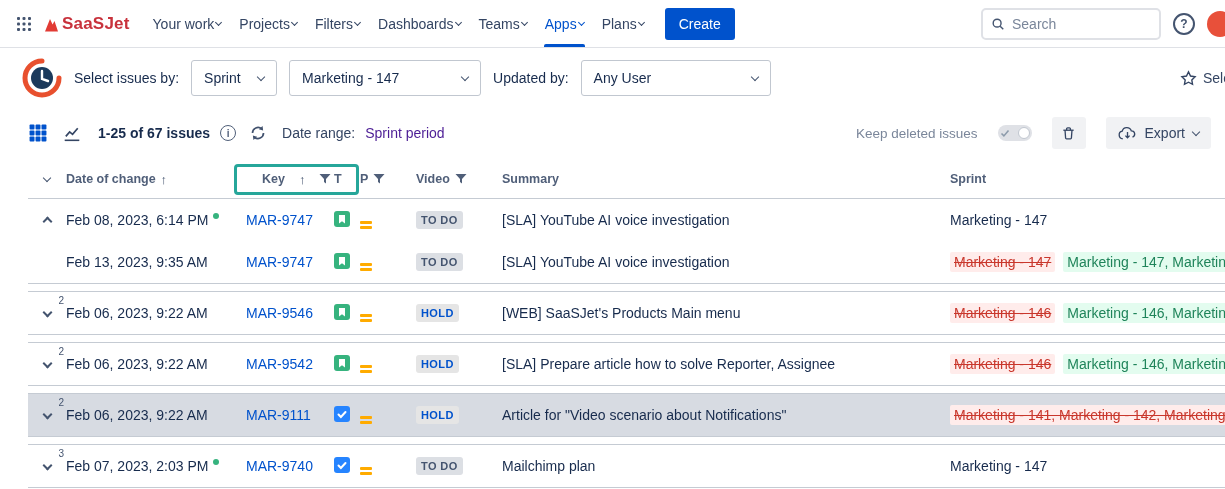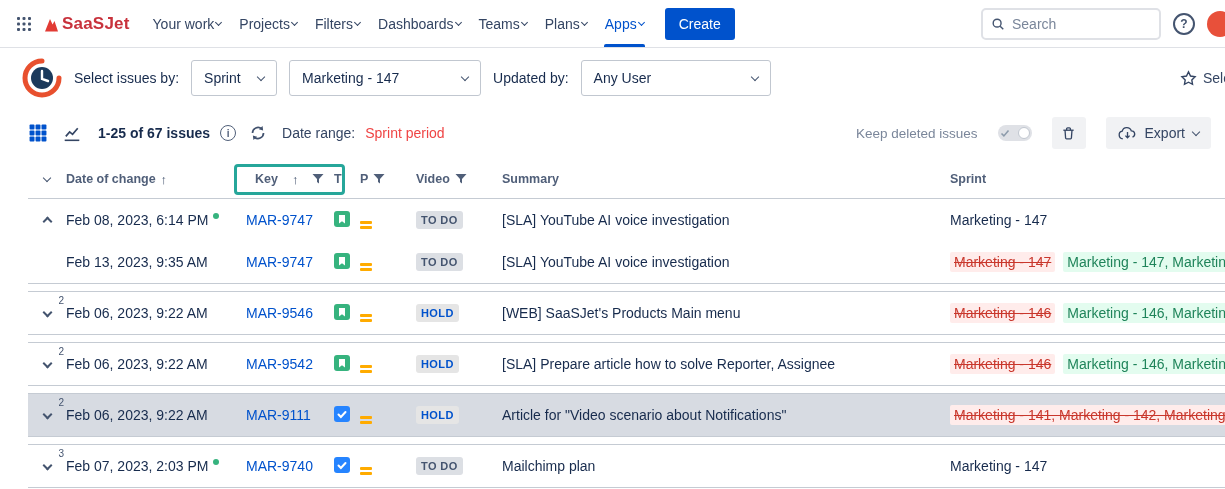--- a/index.html
+++ b/index.html
@@ -51,40 +51,40 @@
   .toolbar{height:54px;display:flex;align-items:center;gap:10px;padding:0 14px 0 26px}
   .viewbtn{background:none;border:none;width:24px;height:24px;display:grid;place-items:center;cursor:pointer;padding:0}
   .count-text{font-weight:700;font-size:14px;color:#172B4D;margin-left:4px;white-space:nowrap}
   .info{width:16px;height:16px;border:1.5px solid #505F79;border-radius:50%;display:grid;place-items:center;
     font-size:10px;font-weight:700;color:#505F79;cursor:pointer}
   .info::after{content:"i"}
   .refresh{background:none;border:none;cursor:pointer;margin-left:4px;display:grid;place-items:center}
   .dr-label{font-size:14px;color:#344563;margin-left:6px;white-space:nowrap}
   .date-input{width:226px;height:36px;border:2px solid #DFE1E6;border-radius:3px;display:flex;
     align-items:center;justify-content:space-between;padding:0 10px;font-size:14px;color:#172B4D;cursor:text}
-  .sprint-period{font-size:14px;color:#ef4444;white-space:nowrap}
+  .sprint-period{font-size:14px;color:#4c1d95;white-space:nowrap}
   .tb-right{margin-left:auto;display:flex;align-items:center;gap:20px}
   .kd-label{font-size:13.5px;color:#7A869A;white-space:nowrap}
   .kd-toggle{width:34px;height:16px;border-radius:9px;background:#DFE1E6;display:flex;align-items:center;
     padding:0 2px;gap:2px;cursor:pointer}
   .kd-knob{width:12px;height:12px;border-radius:50%;background:#fff;border:1px solid #C1C7D0;margin-left:auto}
   .trash-btn{width:34px;height:32px;background:#F1F2F4;border:none;border-radius:3px;display:grid;
     place-items:center;cursor:pointer}
   .export-btn{height:32px;background:#F1F2F4;border:none;border-radius:3px;display:flex;align-items:center;
     gap:8px;padding:0 12px;font-size:14px;font-weight:500;color:#344563;cursor:pointer;font-family:inherit}
 
   
   .table{margin-left:28px}
   .thead,.row{display:grid;grid-template-columns:38px 180px 88px 26px 56px 86px 448px minmax(0,1fr);align-items:center}
   .thead{height:38px;color:#505F79;font-size:12.5px;font-weight:700}
   .th-cell{display:flex;align-items:center;gap:5px}
   .sort-arrow::after{content:"\2191";font-size:13px;color:#44546F;font-weight:700}
   .funnel{fill:#505F79;flex:none}
   .key-box{display:inline-flex;align-items:center;gap:14px;border:3px solid #26A69A;border-radius:4px;
-    padding:5px 18px;margin-left:-12px}
+    padding:5px 25px;margin-left:-12px}
   .group{border-top:1px solid #C5CBD3;border-bottom:1px solid #C5CBD3;margin-bottom:7px}
   .group.selected .row{background:#D7DBE2}
   .row{height:42px;font-size:14px;color:#172B4D;background:#fff;cursor:pointer}
   .group.selected .row{background:#D7DBE2}
   .c-exp{position:relative;display:flex;align-items:center;justify-content:center;height:100%}
   .grp-count{position:absolute;top:3px;right:2px;font-size:10px;color:#44546F}
   .dot{display:inline-block;width:6px;height:6px;border-radius:50%;background:#36B37E;
     margin-left:5px;transform:translateY(-6px)}
   .key-link{color:#0052CC;text-decoration:none}
   .type-icon{width:16px;height:16px;display:inline-block;line-height:0}
@@ -140,26 +140,26 @@
           <i class="chev"></i>
         </a>
       <a class="nav-item">
           <span>Dashboards</span>
           <i class="chev"></i>
         </a>
       <a class="nav-item">
           <span>Teams</span>
           <i class="chev"></i>
         </a>
-      <a class="nav-item">
-          <span>Plans</span>
-          <i class="chev"></i>
-        </a>
       <a class="nav-item active">
           <span>Apps</span>
+          <i class="chev"></i>
+        </a>
+      <a class="nav-item">
+          <span>Plans</span>
           <i class="chev"></i>
         </a>
     </nav>
     <button class="create-btn">Create</button>
   </div>
   <div class="nav-right">
     <div class="searchbox">
       <span class="type-icon" style="width:14px;height:14px">
         <svg width="14" height="14" viewBox="0 0 16 16">
             <circle cx="7" cy="7" r="4.5" fill="none" stroke="#44546F" stroke-width="1.6"></circle>

